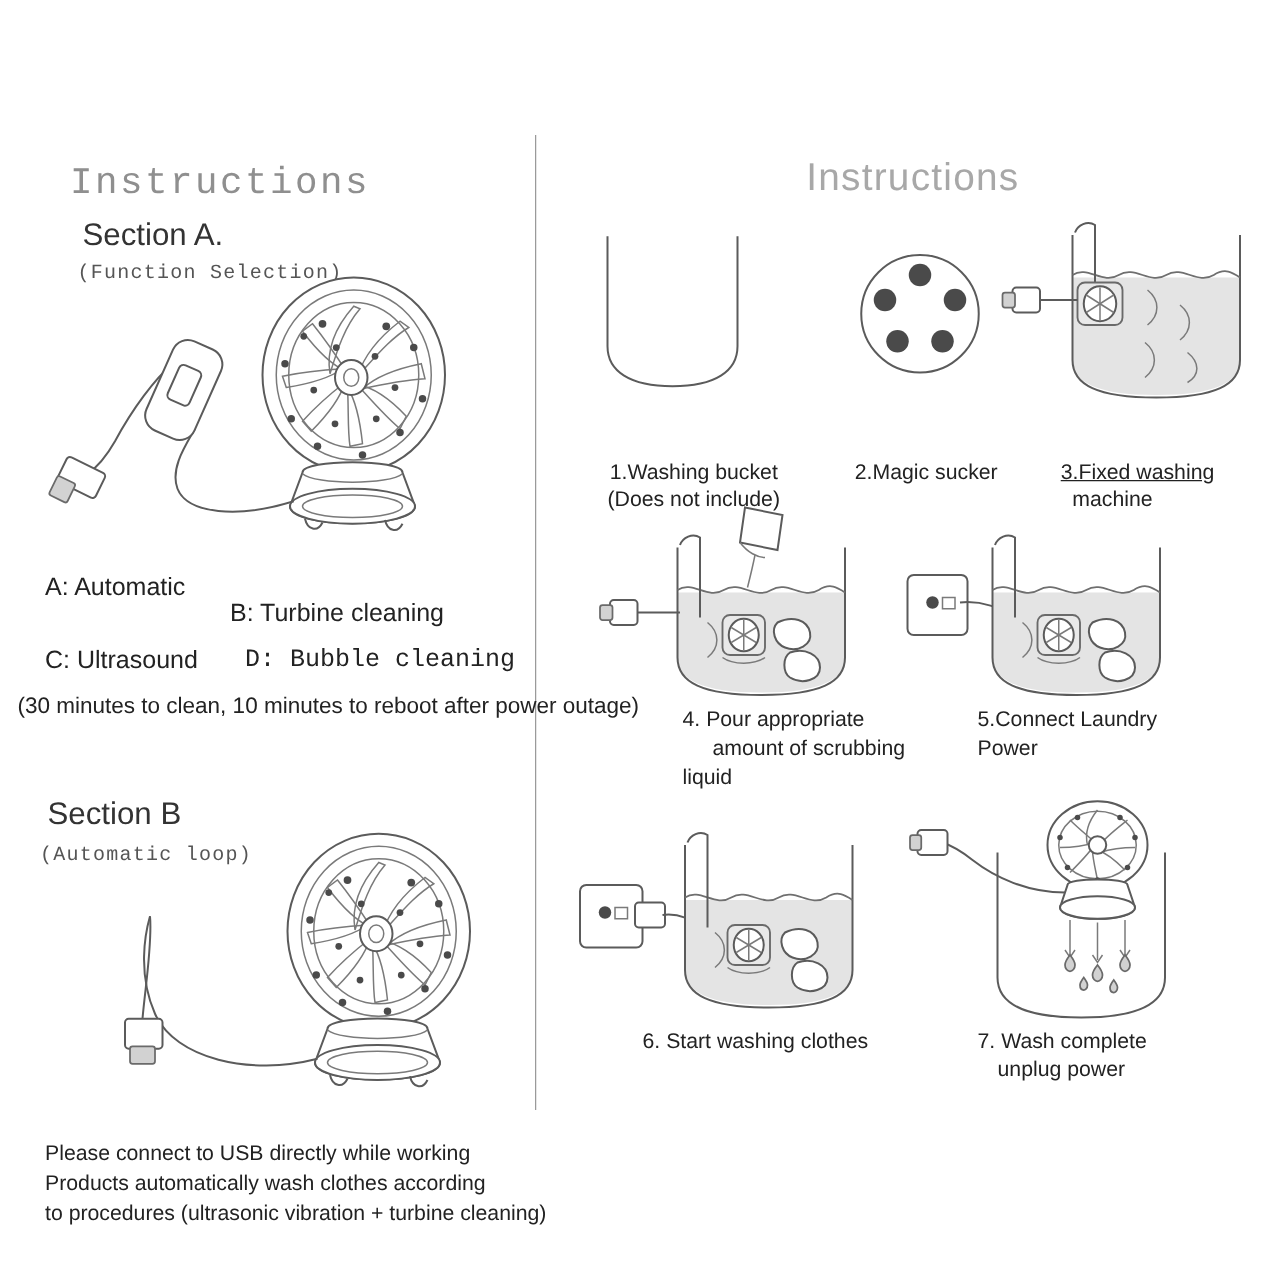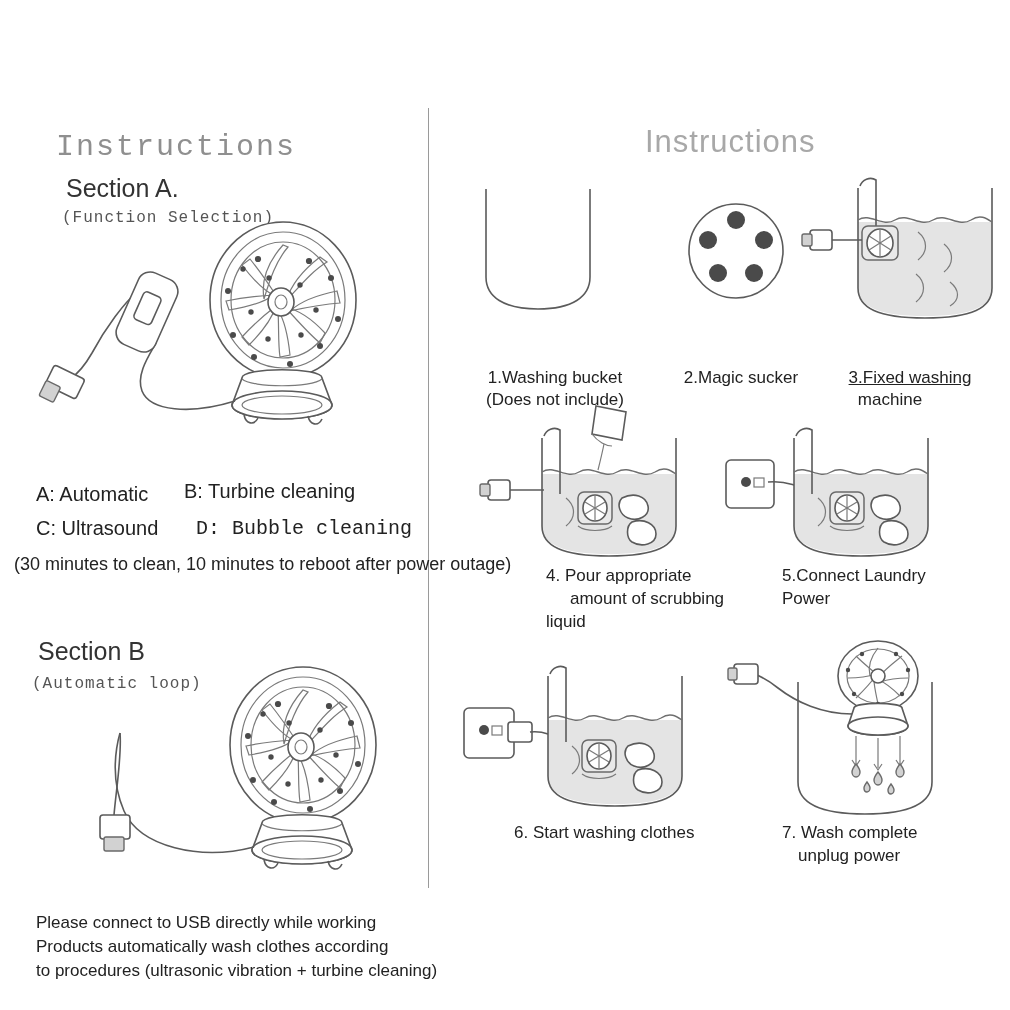--- a/index.html
+++ b/index.html
@@ -120,21 +120,21 @@
     <g>
       <rect class="fillw" x="106" y="58" width="42" height="78" rx="13" transform="rotate(24 127 97)"></rect>
       <rect class="fillw" x="118" y="78" width="19" height="30" rx="4" transform="rotate(24 127 93)"></rect>
     </g>
     <g>
       <rect class="fillw" x="28" y="156" width="34" height="22" rx="3" transform="rotate(26 45 167)"></rect>
       <rect class="fillgd" x="22" y="168" width="16" height="17" rx="2" transform="rotate(26 30 176)"></rect>
     </g>
   </svg>
 
-  <div class="txt opt" style="left:36px; top:482px;">A: Automatic</div>
+  <div class="txt opt" style="left:36px; top:458px;">A: Automatic</div>
   <div class="txt opt" style="left:184px; top:479px;">B: Turbine cleaning</div>
   <div class="txt opt" style="left:36px; top:516px;">C: Ultrasound</div>
   <div class="txt opt" style="left:196px; top:516px;font-family:Liberation Mono, monospace;">D: Bubble cleaning</div>
 
   <div class="txt note" style="left:14px; top:553px;">(30 minutes to clean, 10 minutes to reboot after power outage)</div>
 
   <div class="txt sec-title" style="left:38px; top:635px;">Section B</div>
   <div class="txt sec-sub" style="left:32px; top:674px;">(Automatic loop)</div>
 
   <svg style="position:absolute; left:20px; top:635px;" width="400" height="260">

